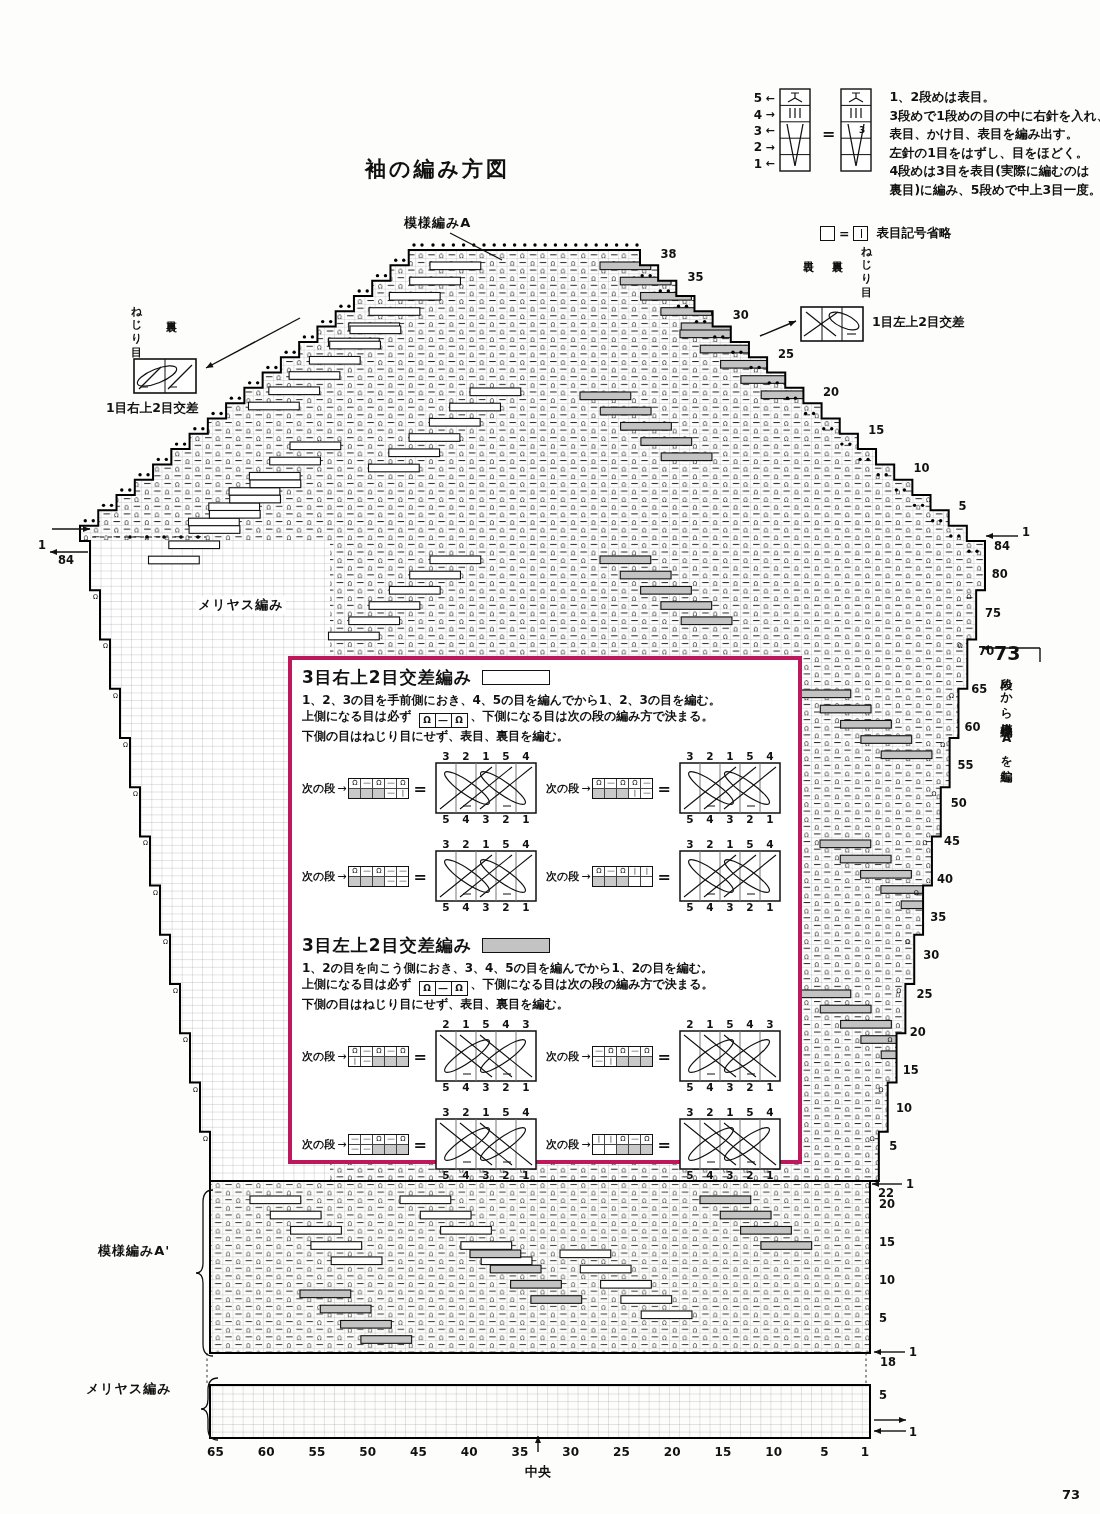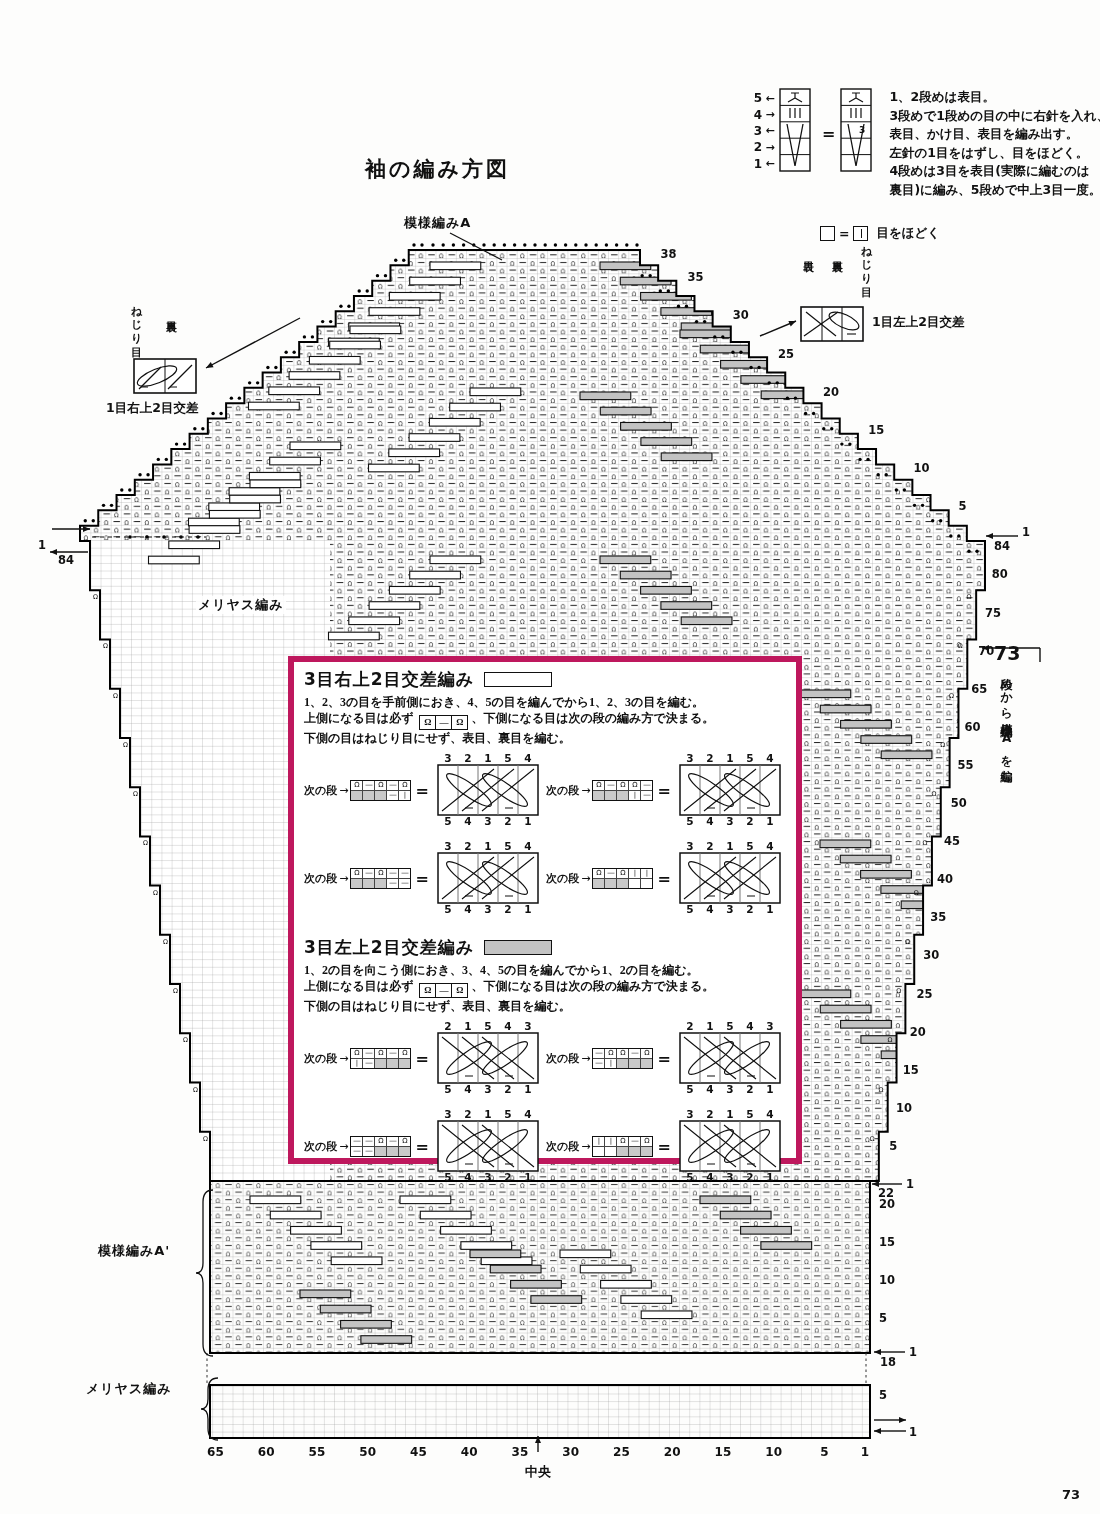--- a/index.html
+++ b/index.html
@@ -16,28 +16,28 @@
   .tl-rows{display:flex;flex-direction:column;margin-top:2px;}
   .tl-row{display:flex;align-items:center;height:16.4px;font-size:12px;font-weight:bold;}
   .tl-row .n{width:10px;text-align:right;}
   .tl-row .a{width:16px;text-align:center;font-size:11px;}
   .tl-note{font-size:12.5px;font-weight:bold;line-height:18.5px;margin-left:10px;white-space:nowrap;}
   #omit-note{display:flex;align-items:center;font-size:12.5px;font-weight:bold;}
   .sym-box{display:inline-block;width:13px;height:13px;border:1.4px solid #111;position:relative;background:#fff;}
   .sym-box .tick{position:absolute;left:50%;top:2px;bottom:2px;width:1.4px;background:#111;}
   .eq{margin:0 4px;font-weight:bold;}
   
-  #inset{left:288px;top:656px;width:514px;height:508px;background:#fff;border:6px solid #be185d;
+  #inset{left:288px;top:656px;width:514px;height:508px;background:#fff;border:4px solid #be185d;
          box-sizing:border-box;padding:4px 8px 0 10px;}
   .sec-title{display:flex;align-items:center;gap:10px;margin:2px 0 3px 0;}
   .sec-title b{font-size:17px;letter-spacing:1px;}
   .swatch{width:66px;height:13px;border:1.6px solid #111;}
   .swatch.white{background:#fff;}
   .swatch.gray{background:#c3c3c3;}
-  .sec-line{font-size:12px;font-weight:bold;line-height:16px;white-space:nowrap;font-family:Liberation Serif, serif;}
+  .sec-line{font-size:12px;font-weight:bold;line-height:16px;white-space:nowrap;}
   .inline-box{display:inline-flex;border:1.3px solid #111;vertical-align:-3px;margin:0 3px;}
   .inline-box span{width:15px;height:13px;border-right:1px solid #111;font-size:9px;line-height:13px;text-align:center;}
   .inline-box span:last-child{border-right:none;}
   .ex-grid{display:flex;flex-wrap:wrap;}
   .ex{width:50%;box-sizing:border-box;display:flex;align-items:center;height:88px;}
   .ex .lbl{font-size:11px;font-weight:bold;white-space:nowrap;}
   .ex .arr{font-size:11px;margin:0 2px;}
   .strip{display:flex;flex-direction:column;border:1.3px solid #111;}
   .strip .r{display:flex;}
   .strip .c{width:11px;height:9px;border-right:.8px solid #444;border-bottom:.8px solid #444;
@@ -491,21 +491,21 @@
       <div>裏目)に編み、5段めで中上3目一度。</div>
     </div>
   </div>
 
   <div id="omit-note" class="abs" style="left:820px;top:225px">
     <span class="sym-box"></span>
     <span class="eq">=</span>
     <span class="sym-box">
         <span class="tick"></span>
       </span>
-    <span style="margin-left:8px">目をほどく</span>
+    <span style="margin-left:8px">表目記号省略</span>
   </div>
 
   <div class="abs small-label" style="left:402px;top:214px;background:none">模様編みA</div>
 
   <div class="abs vtext" style="left:130px;top:298px;height:64px">ねじり目</div>
   <div class="abs vtext" style="left:165px;top:312px;height:40px">裏目</div>
   <svg class="abs" style="left:133px;top:356px" width="70" height="42">
     <rect x="1" y="3" width="62" height="34" fill="#fff" stroke="#111" stroke-width="1.6"></rect>
     <line x1="32" y1="3" x2="32" y2="37" stroke="#111" stroke-width="1"></line>
     <ellipse cx="24" cy="20" rx="21" ry="7" transform="rotate(-22 24 20)" fill="none" stroke="#111" stroke-width="1.2"></ellipse>

